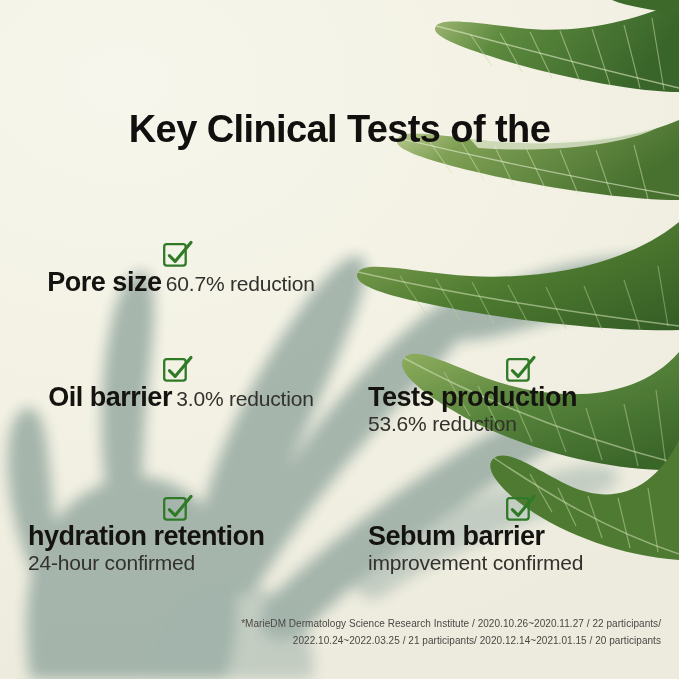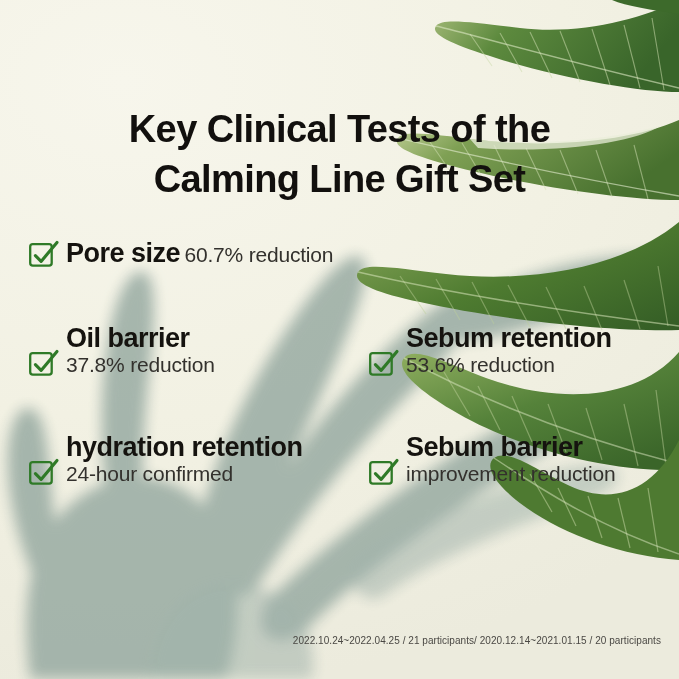--- a/index.html
+++ b/index.html
@@ -73,22 +73,23 @@
   }
   .row {
     display: flex;
     width: 100%;
     margin-bottom: 56px;
   }
   .row:last-child { margin-bottom: 8px; }
 
   .cell {
     display: flex;
-    align-items: flex-end;
+    align-items: center;
     box-sizing: border-box;
+    flex-direction: column;
   }
   .cell.left  { width: 334px; padding-left: 28px; }
   .cell.right { width: 345px; padding-left: 34px; }
 
   .check {
     flex: 0 0 auto;
     width: 26px;
     height: 26px;
     margin-top: 4px;
     margin-right: 12px;
@@ -259,21 +260,20 @@
       <g>
         <path d="M612,0 L679,0 L679,14 C652,10 626,6 612,0 Z" fill="#3d6a2b"></path>
       </g>
     </svg>
   </div>
 
   <div class="content">
 
     <h1 class="title">
       <span class="line">Key Clinical Tests of the</span>
-      <span class="line">Calming Line Gift Set</span>
     </h1>
 
     <div class="grid">
 
       <div class="row">
         <div class="cell left">
           <span class="check">
             <svg viewBox="0 0 34 34" aria-hidden="true">
               <rect x="3.2" y="6.2" width="21.5" height="21.5" rx="2.6" fill="none" stroke="#2f7a27" stroke-width="2.3"></rect>
               <path d="M8.4 17.6 L14.1 23.4 L30.0 4.4" fill="none" stroke="#2f7a27" stroke-width="3.1" stroke-linecap="round" stroke-linejoin="round"></path>
@@ -289,32 +289,32 @@
       <div class="row">
         <div class="cell left">
           <span class="check">
             <svg viewBox="0 0 34 34" aria-hidden="true">
               <rect x="3.2" y="6.2" width="21.5" height="21.5" rx="2.6" fill="none" stroke="#2f7a27" stroke-width="2.3"></rect>
               <path d="M8.4 17.6 L14.1 23.4 L30.0 4.4" fill="none" stroke="#2f7a27" stroke-width="3.1" stroke-linecap="round" stroke-linejoin="round"></path>
             </svg>
           </span>
           <span class="texts">
             <span class="item-label">Oil barrier</span>
-            <span class="item-sub">37.8% reduction</span>
+            <span class="item-sub">3.0% reduction</span>
           </span>
         </div>
         <div class="cell right">
           <span class="check">
             <svg viewBox="0 0 34 34" aria-hidden="true">
               <rect x="3.2" y="6.2" width="21.5" height="21.5" rx="2.6" fill="none" stroke="#2f7a27" stroke-width="2.3"></rect>
               <path d="M8.4 17.6 L14.1 23.4 L30.0 4.4" fill="none" stroke="#2f7a27" stroke-width="3.1" stroke-linecap="round" stroke-linejoin="round"></path>
             </svg>
           </span>
           <span class="texts">
-            <span class="item-label">Sebum retention</span>
+            <span class="item-label">Tests production</span>
             <span class="item-sub">53.6% reduction</span>
           </span>
         </div>
       </div>
 
       <div class="row">
         <div class="cell left">
           <span class="check">
             <svg viewBox="0 0 34 34" aria-hidden="true">
               <rect x="3.2" y="6.2" width="21.5" height="21.5" rx="2.6" fill="none" stroke="#2f7a27" stroke-width="2.3"></rect>
@@ -328,25 +328,26 @@
         </div>
         <div class="cell right">
           <span class="check">
             <svg viewBox="0 0 34 34" aria-hidden="true">
               <rect x="3.2" y="6.2" width="21.5" height="21.5" rx="2.6" fill="none" stroke="#2f7a27" stroke-width="2.3"></rect>
               <path d="M8.4 17.6 L14.1 23.4 L30.0 4.4" fill="none" stroke="#2f7a27" stroke-width="3.1" stroke-linecap="round" stroke-linejoin="round"></path>
             </svg>
           </span>
           <span class="texts">
             <span class="item-label">Sebum barrier</span>
-            <span class="item-sub">improvement reduction</span>
+            <span class="item-sub">improvement confirmed</span>
           </span>
         </div>
       </div>
 
     </div>
 
     <div class="footnote">
-      <span class="fline">2022.10.24~2022.04.25 / 21 participants/ 2020.12.14~2021.01.15 / 20 participants</span>
+      <span class="fline">*MarieDM Dermatology Science Research Institute / 2020.10.26~2020.11.27 / 22 participants/</span>
+      <span class="fline">2022.10.24~2022.03.25 / 21 participants/ 2020.12.14~2021.01.15 / 20 participants</span>
     </div>
 
   </div>
 </div>
 
 </body></html>

